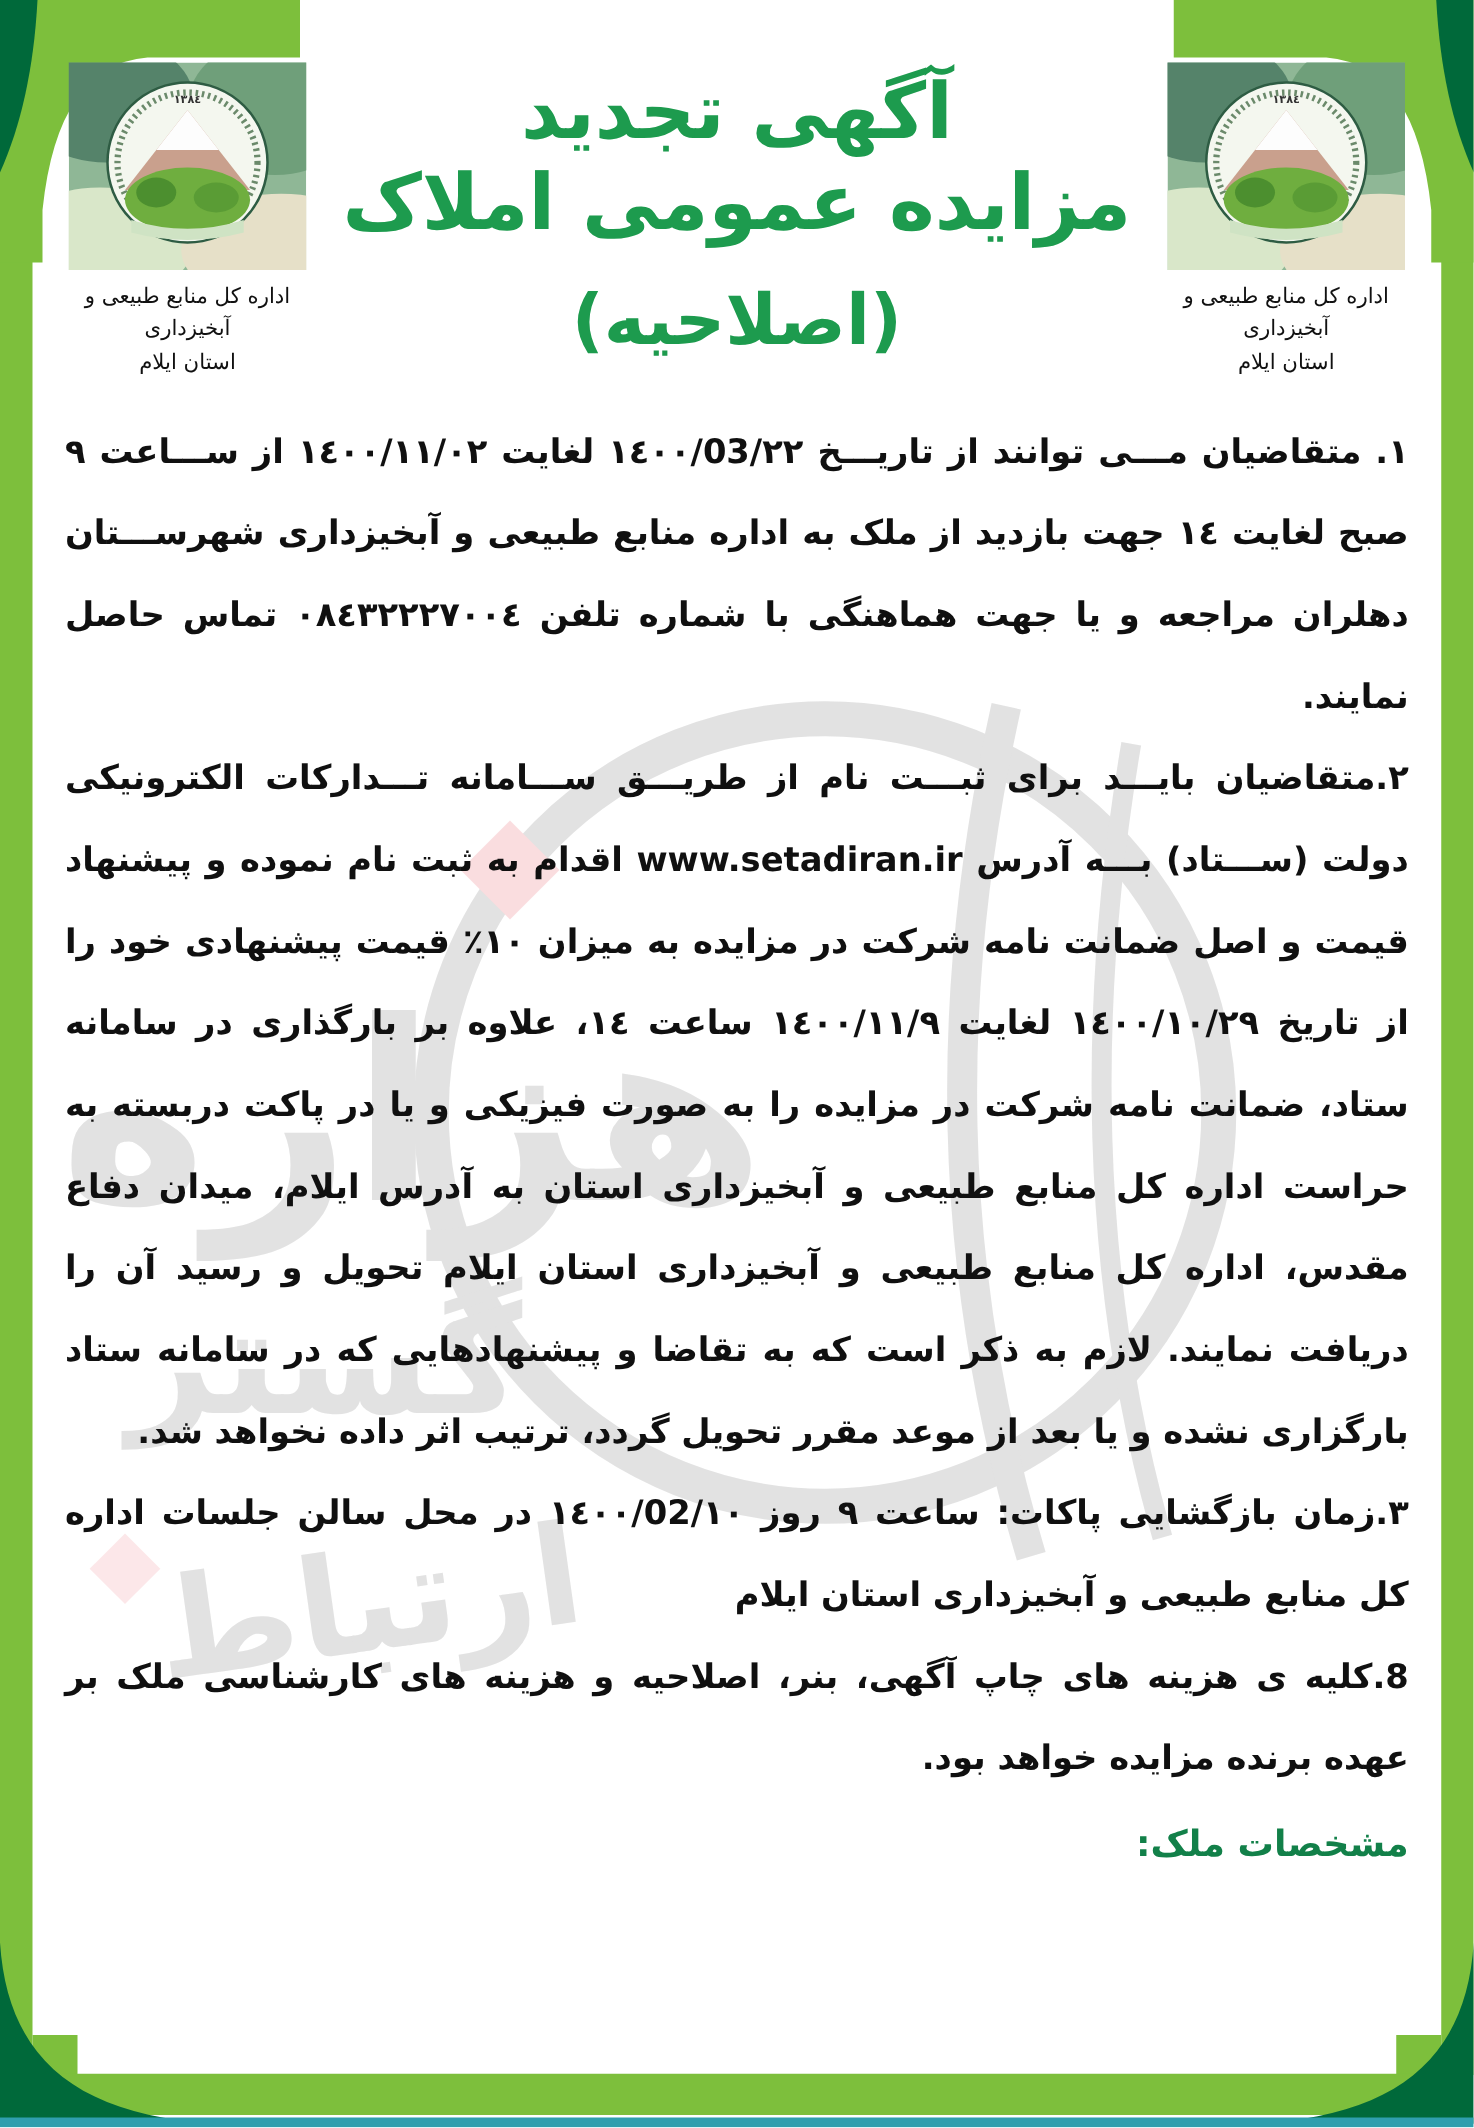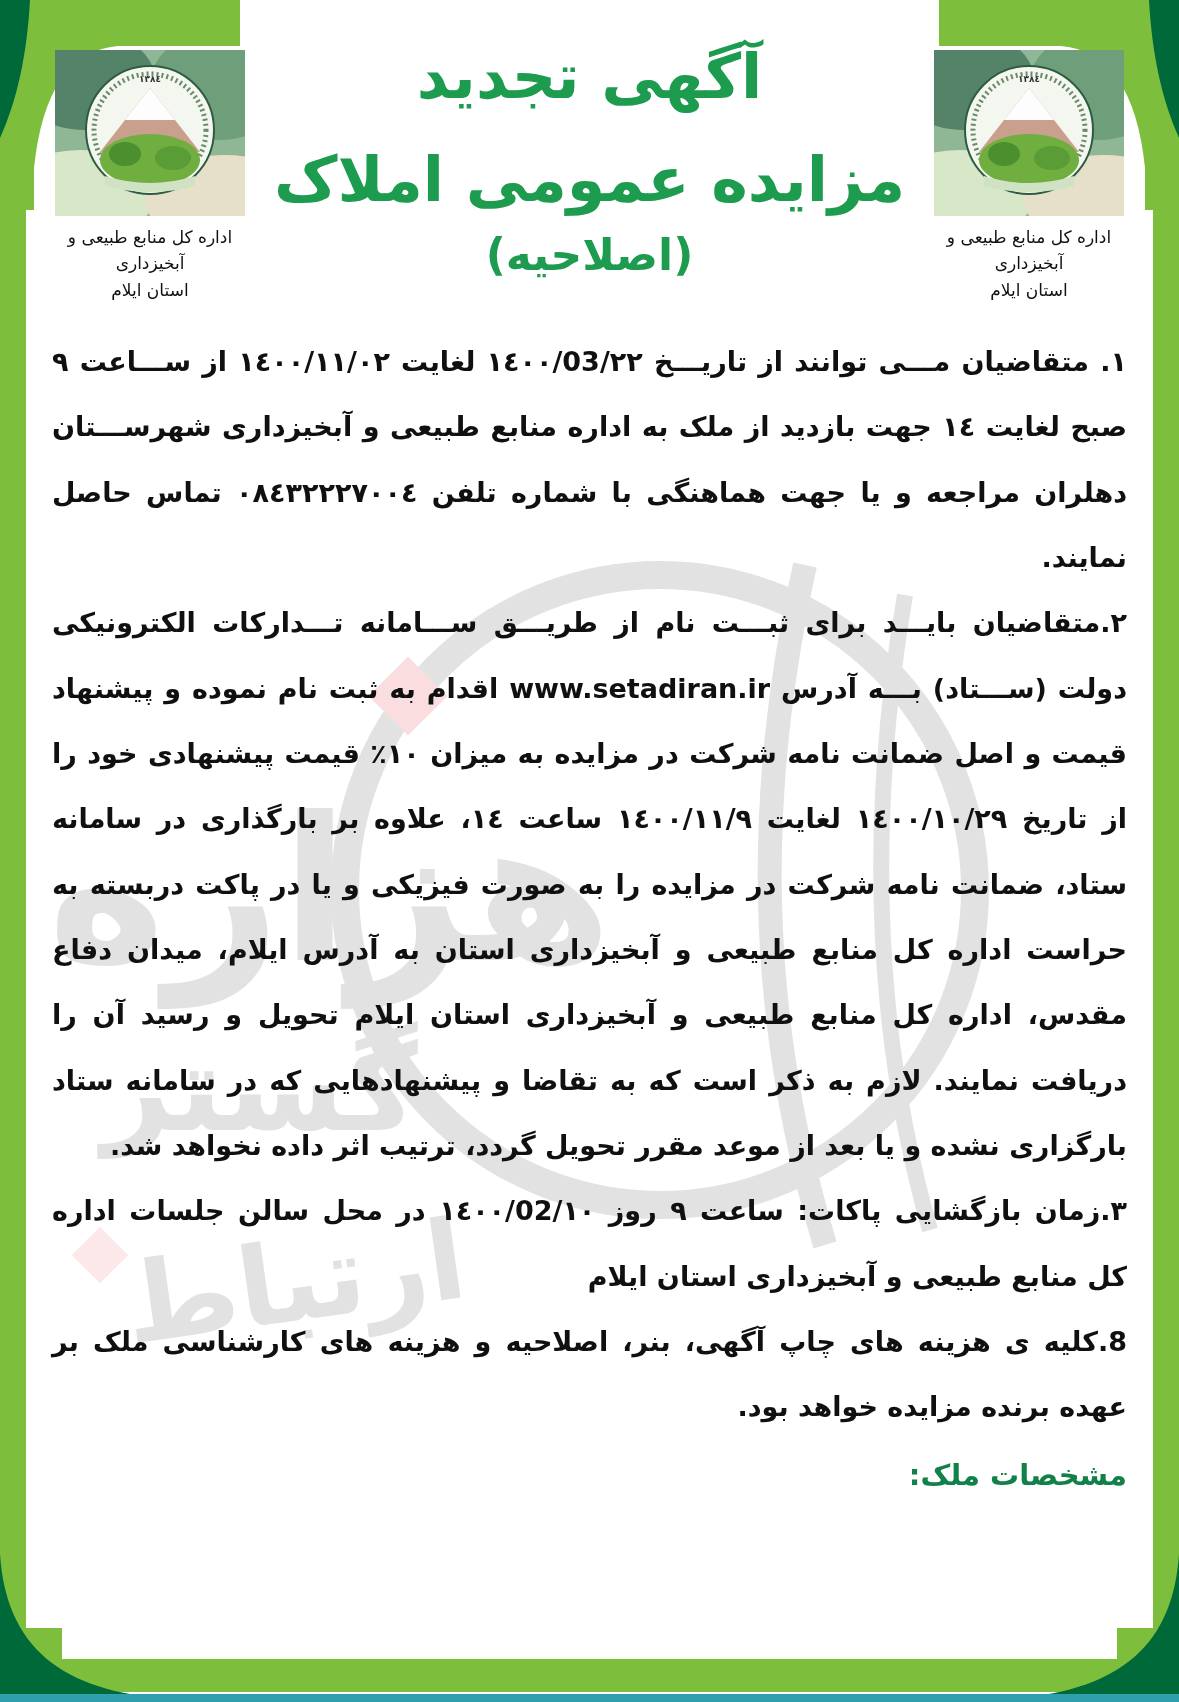--- a/index.html
+++ b/index.html
@@ -8,23 +8,23 @@
   .frame-svg,.watermark-svg{position:absolute;top:0;left:0;z-index:0;}
   .watermark-svg{z-index:1;opacity:.5;}
   .content{position:absolute;top:36px;left:52px;right:52px;z-index:2;}
 
   
   .header{display:flex;justify-content:space-between;align-items:flex-start;}
   .logo-block{width:196px;text-align:center;margin-top:14px;flex:0 0 auto;}
   .logo-img{display:block;margin:0 auto;}
   .logo-caption{font-size:17px;font-weight:normal;color:#111;line-height:1.55;margin-top:8px;}
   .title-block{flex:1 1 auto;text-align:center;color:#1d9b4e;font-weight:bold;padding:0 8px;}
-  .title-line1{font-size:62px;margin-top:4px;letter-spacing:1px;}
-  .title-line2{font-size:62px;margin-top:30px;}
-  .title-line3{font-size:44px;margin-top:13px;}
+  .title-line1{font-size:62px;margin-top:16px;letter-spacing:1px;}
+  .title-line2{font-size:62px;}
+  .title-line3{font-size:56px;margin-top:26px;}
 
   
   .body-text{margin-top:26px;color:#101010;font-weight:bold;font-size:27px;line-height:2.42;text-align:justify;}
   .body-text p{margin:0;}
   .spec-heading{color:#128049;font-weight:bold;font-size:29px;margin-top:6px;line-height:2.0;}
 </style>
 </head>
 <body>
 
 <div class="page">

